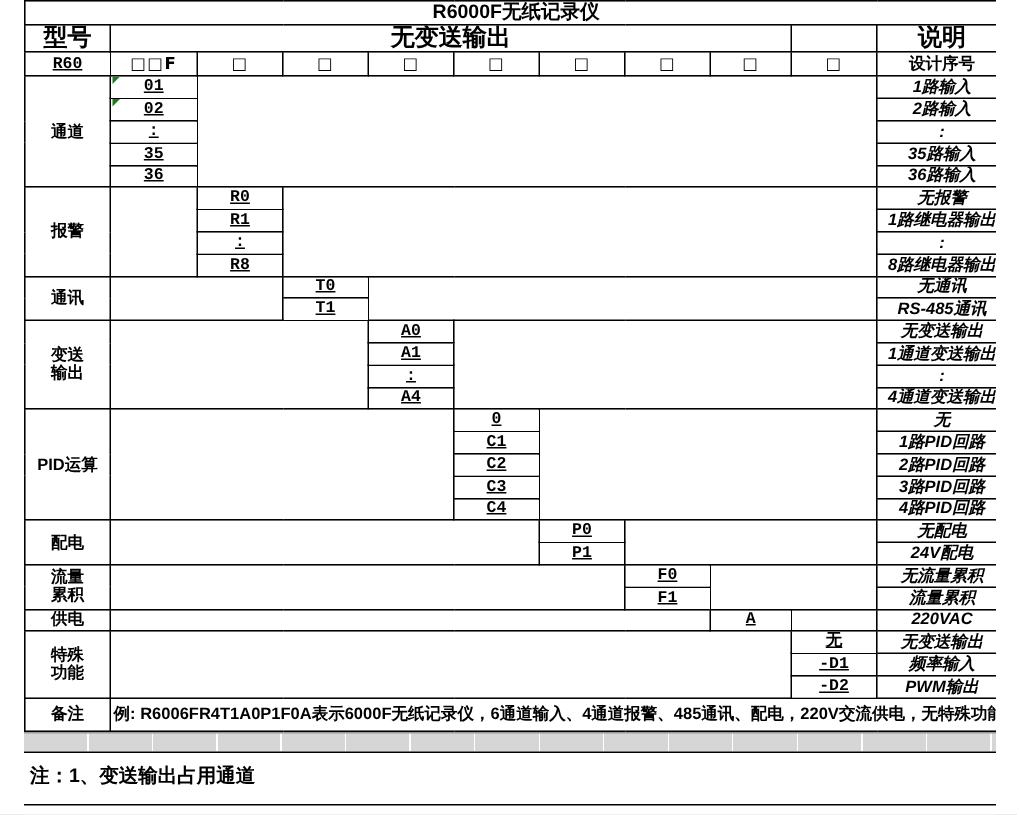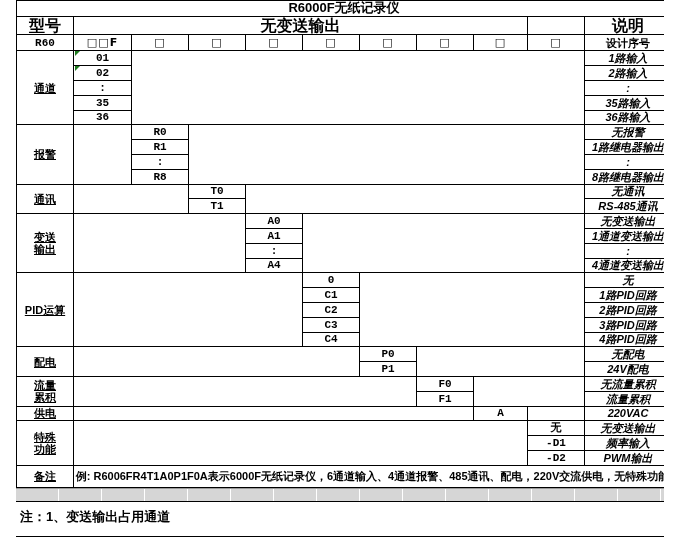--- a/index.html
+++ b/index.html
@@ -18,24 +18,24 @@
     text-align: center; vertical-align: middle;
     padding: 0; font-size: 11px; font-weight: bold;
     line-height: 1.12; overflow: hidden;
   }
   tr.r-title { height: 14px; }
   tr.r-title td { font-size: 13px; }
   tr.r-h1, tr.r-h2 { height: 16px; }
   tr.r-h1 td { font-size: 16px; }
   tr.r-data { height: 14.8px; }
   tr.r-remark { height: 22px; }
-  td.label { font-size: 12px; white-space: pre-line; text-decoration: underline; }
+  td.label { font-size: 12px; white-space: pre-line; }
   td.code {
     font-family: "Liberation Mono", "DejaVu Sans Mono", monospace;
-    font-size: 11px; position: relative;
+    font-size: 11px; position: relative; text-decoration: underline;
   }
   td.ph {
     font-family: "DejaVu Sans", sans-serif;
     font-size: 14px; letter-spacing: 1px; font-weight: bold;
   }
   td.desc { font-size: 11px; font-style: italic; }
   td.remark-text { text-align: left; padding-left: 5px; font-size: 11px; }
   .marker {
     position: absolute; left: 1px; top: 0; width: 0; height: 0;
     border-top: 5px solid #1e7b1e; border-right: 5px solid transparent;

